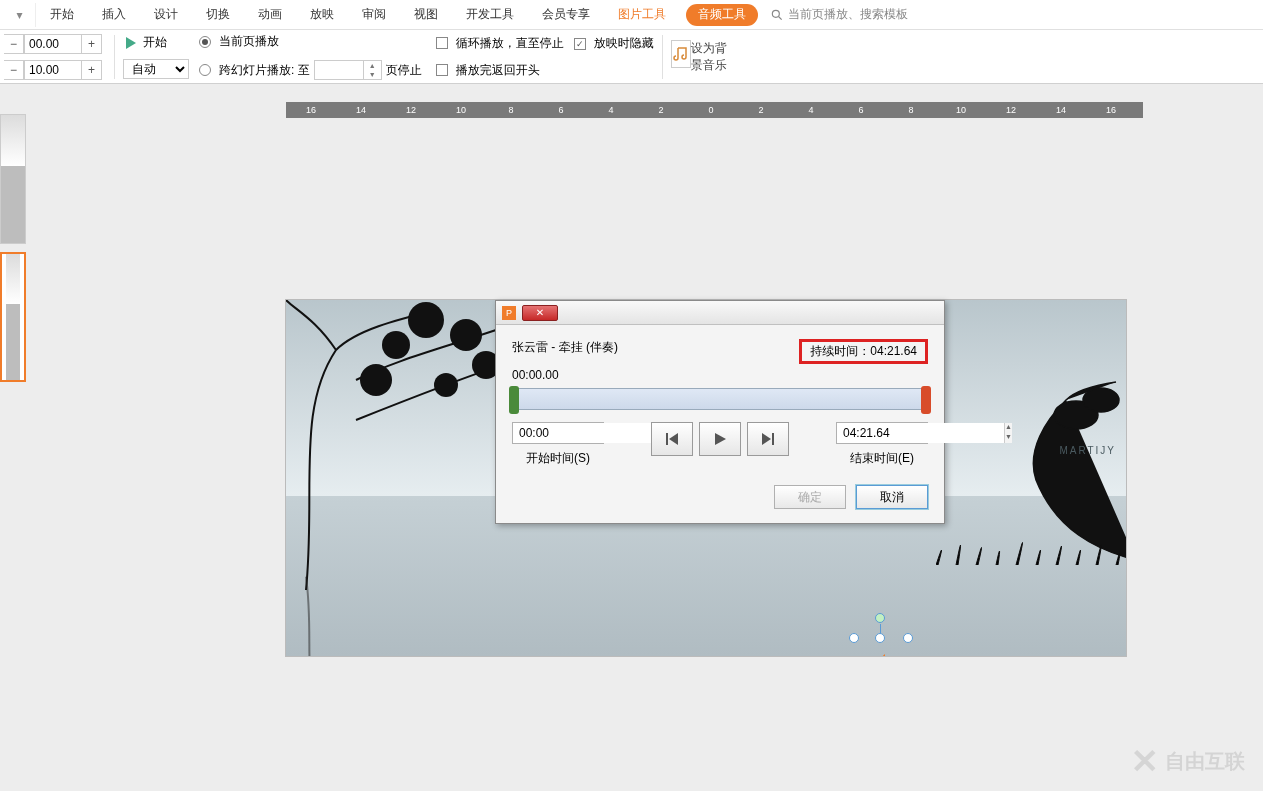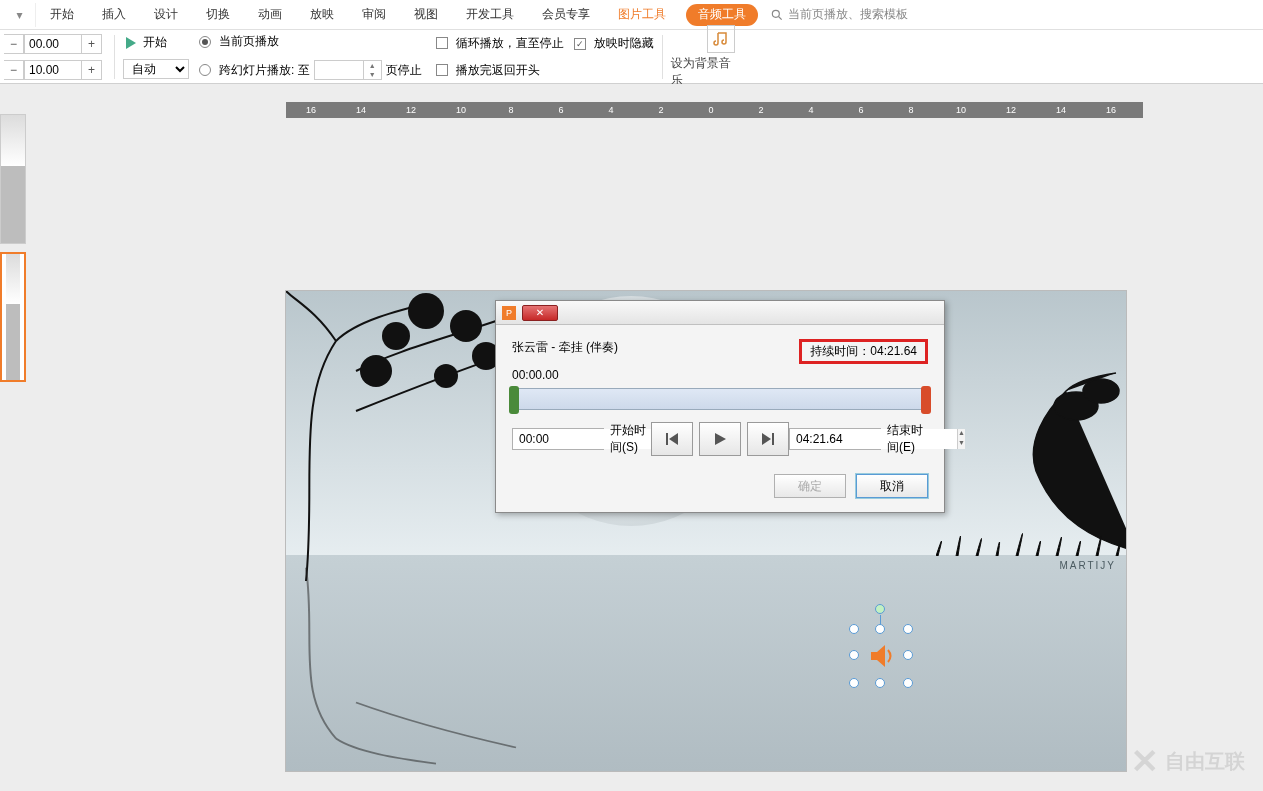--- a/index.html
+++ b/index.html
@@ -24,36 +24,36 @@
 .ribbon .col { display:flex; flex-direction:column; gap:10px; justify-content:center; }
 .ribbon .row { display:flex; align-items:center; gap:4px; }
 .rbtn { width:12px; height:12px; border:1px solid #888; border-radius:50%; display:inline-block; margin-right:4px; position:relative; }
 .rbtn.on::after { content:""; position:absolute; inset:2px; background:#555; border-radius:50%; }
 .chk { width:12px; height:12px; border:1px solid #888; display:inline-flex; align-items:center; justify-content:center; margin-right:4px; font-size:9px; color:#555; }
 .sel { border:1px solid #ccc; height:20px; font-size:12px; padding:0 4px; background:#fff; }
 .smallnum { width:68px; height:20px; border:1px solid #ccc; display:flex; align-items:center; }
 .smallnum input { border:none; width:48px; font-size:12px; padding:0 4px; }
 .smallnum .ud { width:18px; display:flex; flex-direction:column; border-left:1px solid #ccc; }
 .smallnum .ud span { height:9px; font-size:7px; text-align:center; color:#777; line-height:9px; }
-.bigicon { display:flex; flex-direction:column; align-items:flex-end; width:64px; color:#444; }
+.bigicon { display:flex; flex-direction:row; align-items:flex-start; width:64px; color:#444; }
 .bigicon .ic { width:28px; height:28px; border:1px solid #ccc; display:flex; align-items:center; justify-content:center; margin-bottom:2px; }
 
 
 .workspace { position:relative; display:flex; height:707px; background:#ededed;gap:16px; }
 .thumbs { width:30px; padding-top:30px; }
 .thumb { width:26px; height:130px; margin-left:0; margin-bottom:8px; background:#fff; border:1px solid #ccc; overflow:hidden; }
 .thumb.sel { border:2px solid #f07c2a; }
 .thumb .sky { height:40%; background:linear-gradient(#dcdcdc,#fff); }
 .thumb .land { height:60%; background:#bdbdbd; }
 .canvas-area { flex:1; position:relative; }
 .ruler { position:absolute; top:18px; left:240px; right:120px; height:16px; background:#7a7a7a; color:#fff; font-size:9px; display:flex; align-items:center; overflow:hidden; }
 .ruler span { width:50px; text-align:center; flex:0 0 50px; }
 
 
-.slide { position:absolute; left:240px; top:207px; width:840px; height:480px; background:#9fb1ba; overflow:hidden; box-shadow:0 0 0 1px #bbb; }
+.slide { position:absolute; left:240px; top:216px; width:840px; height:356px; background:#9fb1ba; overflow:hidden; box-shadow:0 0 0 1px #bbb; }
 .slide .sky { position:absolute; inset:0; height:55%; background:linear-gradient(#b9c6cc,#e6edf0); }
 .slide .moon { position:absolute; left:230px; top:5px; width:230px; height:230px; border-radius:50%; background:radial-gradient(circle at 40% 40%, #fff, #d6dde0 60%, #b8c3c8 100%); opacity:0.8; }
 .slide .water { position:absolute; left:0; right:0; top:55%; bottom:0; background:linear-gradient(#c5d0d5,#b0bcc2); }
 .slide svg.tree { position:absolute; }
 .audio-icon-sel { position:absolute; left:565px; top:335px; width:60px; height:60px; }
 .audio-icon-sel .speaker { position:absolute; left:14px; top:14px; width:32px; height:32px; display:flex; align-items:center; justify-content:center; color:#f07c2a; }
 .audio-icon-sel .h { position:absolute; width:10px; height:10px; background:#fff; border:1px solid #5a9bd5; border-radius:50%; }
 .h1{left:-2px;top:-2px}.h2{left:24px;top:-2px}.h3{right:-2px;top:-2px}.h4{left:-2px;top:24px}.h5{right:-2px;top:24px}.h6{left:-2px;bottom:-2px}.h7{left:24px;bottom:-2px}.h8{right:-2px;bottom:-2px}
 .audio-icon-sel .rot { position:absolute; left:24px; top:-22px; width:10px; height:10px; border:1px solid #5a9bd5; background:#c2f0c2; border-radius:50%; }
 .audio-icon-sel .rot::after { content:""; position:absolute; left:4px; top:10px; width:1px; height:12px; background:#5a9bd5; }
@@ -64,21 +64,21 @@
 .dialog .titlebar .logo { width:14px; height:14px; background:#f07c2a; color:#fff; font-size:9px; display:flex; align-items:center; justify-content:center; margin-right:6px; }
 .dialog .titlebar .ttl { flex:1; color:#333; }
 .dialog .titlebar .close { width:36px; height:16px; background:linear-gradient(#e57373,#c62828); border:1px solid #8a2020; border-radius:2px; color:#fff; font-size:10px; display:flex; align-items:center; justify-content:center; }
 .dialog .body { padding:14px 16px; }
 .dialog .inforow { display:flex; justify-content:space-between; margin-bottom:4px; }
 .dialog .duration-box { border:3px solid #d22; padding:1px 8px; }
 .dialog .timeline { height:22px; background:linear-gradient(#dfe8f5,#cdd9ea); border:1px solid #9ab; margin:6px 0 12px; position:relative; }
 .dialog .timeline .hL { position:absolute; left:-4px; top:-3px; width:10px; height:28px; background:#4a8a3a; border-radius:3px; }
 .dialog .timeline .hR { position:absolute; right:-4px; top:-3px; width:10px; height:28px; background:#d84c2a; border-radius:3px; }
 .dialog .controls { display:flex; align-items:flex-start; justify-content:space-between; }
-.dialog .tcol { display:flex; align-items:center; gap:6px; }
+.dialog .tcol { display:flex; flex-direction:column; align-items:center; gap:6px; }
 .dialog .numbox { width:92px; height:22px; border:1px solid #b0b0b0; display:flex; background:#fff; }
 .dialog .numbox input { border:none; flex:1; padding:0 6px; font-size:12px; }
 .dialog .numbox .sp { width:16px; display:flex; flex-direction:column; border-left:1px solid #ccc; }
 .dialog .numbox .sp span { flex:1; font-size:7px; text-align:center; color:#666; background:#f4f4f4; }
 .dialog .pbtns { display:flex; gap:6px; margin-top:0; }
 .dialog .pbtn { width:42px; height:34px; border:1px solid #9a9a9a; background:linear-gradient(#fff,#e6e6e6); display:flex; align-items:center; justify-content:center; color:#444; }
 .dialog .footer { display:flex; justify-content:flex-end; gap:10px; margin-top:18px; }
 .dialog .dbtn { width:72px; height:24px; border:1px solid #b0b0b0; background:linear-gradient(#fff,#e8e8e8); font-size:12px; }
 .dialog .dbtn.dis { color:#aaa; }
 .dialog .dbtn.def { border:1px solid #5a9bd5; box-shadow:0 0 0 1px #9cd; }

